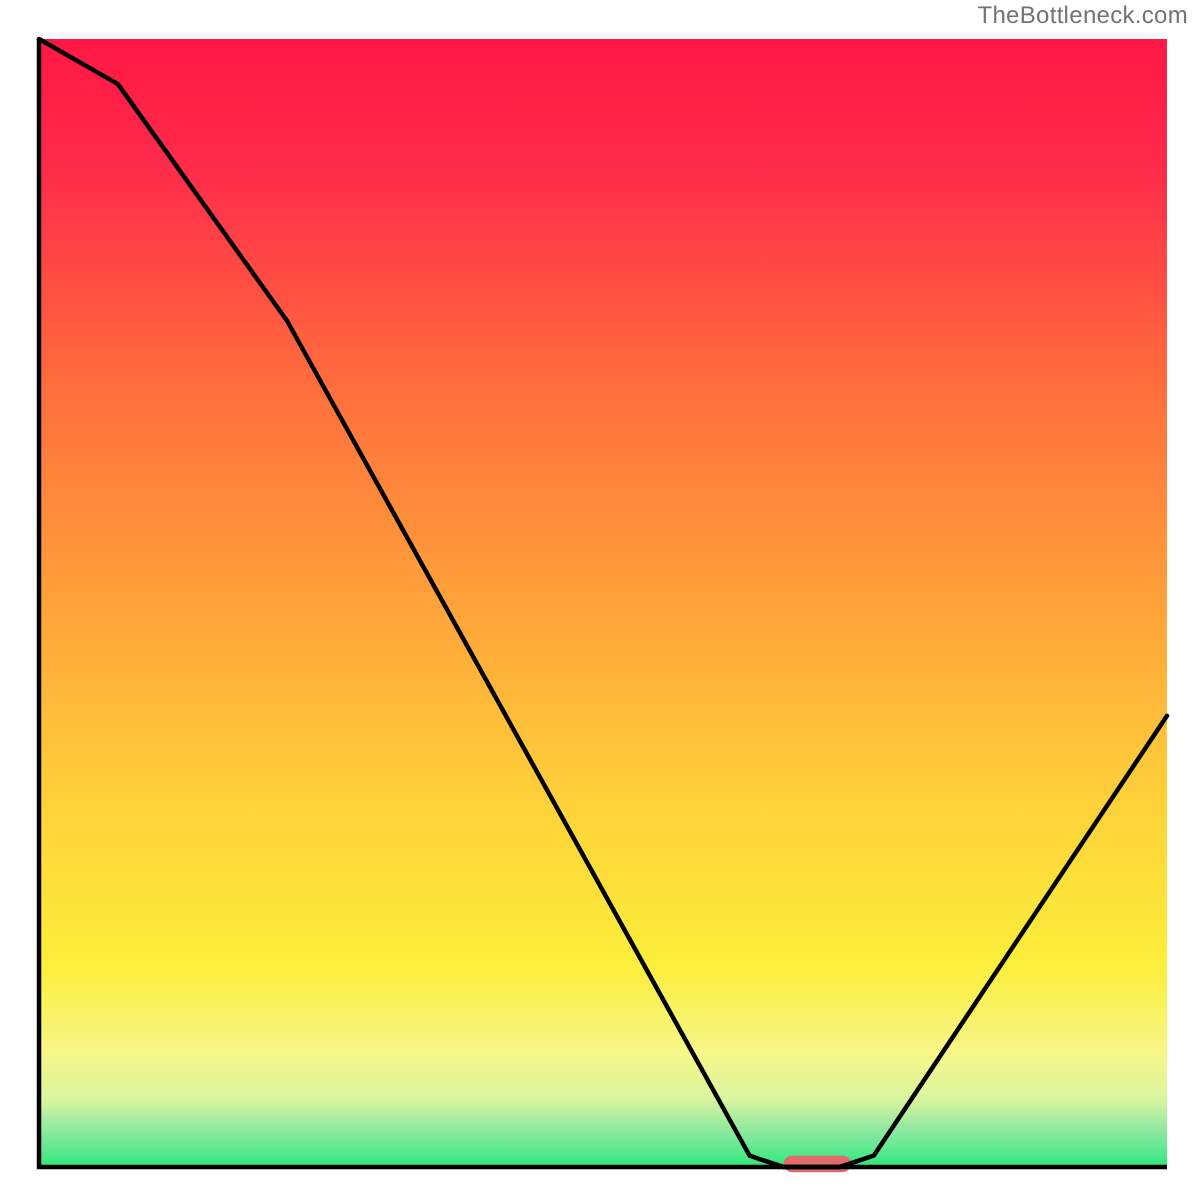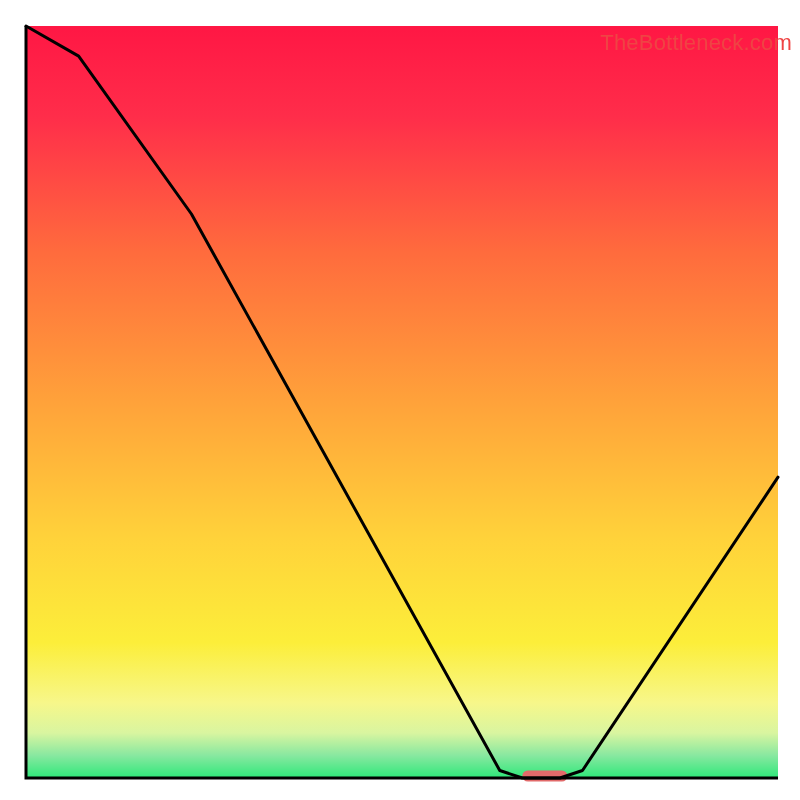--- a/index.html
+++ b/index.html
@@ -16,25 +16,24 @@
     height: 800px;
   }
   svg {
     display: block;
   }
   .watermark {
     position: absolute;
     top: 2px;
     right: 8px;
     font-family: Arial, Helvetica, sans-serif;
-    font-size: 22px;
-    color: #ef4444;
+    font-size: 16px;
+    color: #737373;
     font-weight: 500;
     letter-spacing: 0.2px;
-    margin-top: 28px;
   }
 </style>
 </head>
 <body>
 
 <div class="chart-container">
   <svg id="chart-svg" width="800" height="800" viewBox="0 0 800 800">
       <defs>
         <linearGradient id="bgGrad" x1="0" y1="0" x2="0" y2="1">
           <stop offset="0%" stop-color="#ff1744"></stop>

